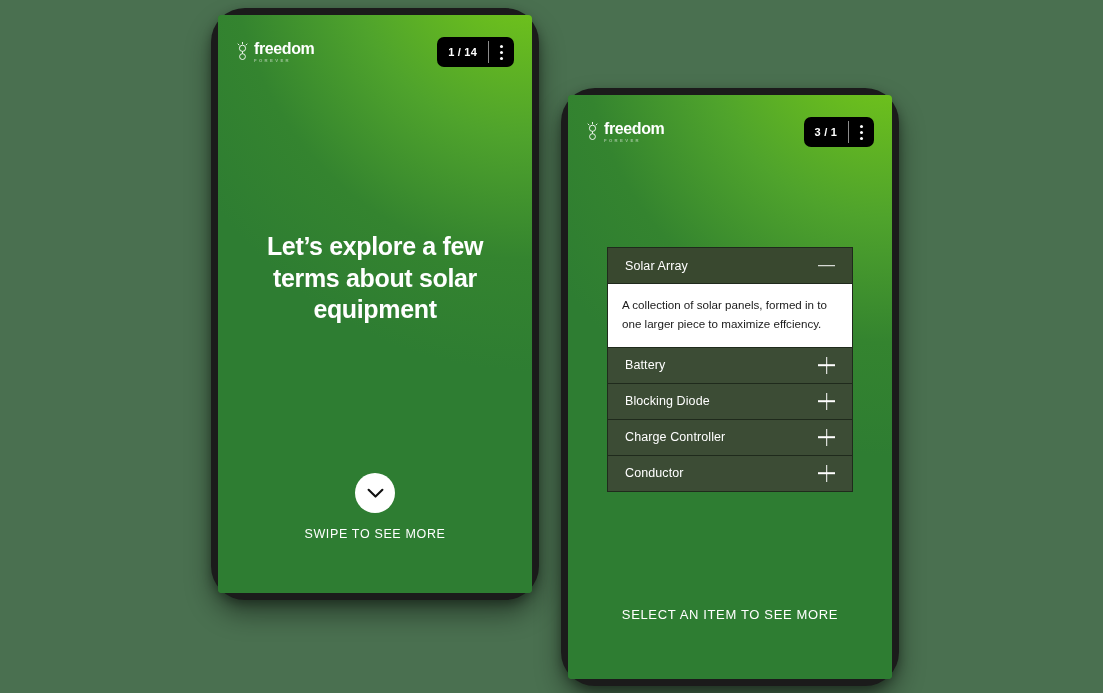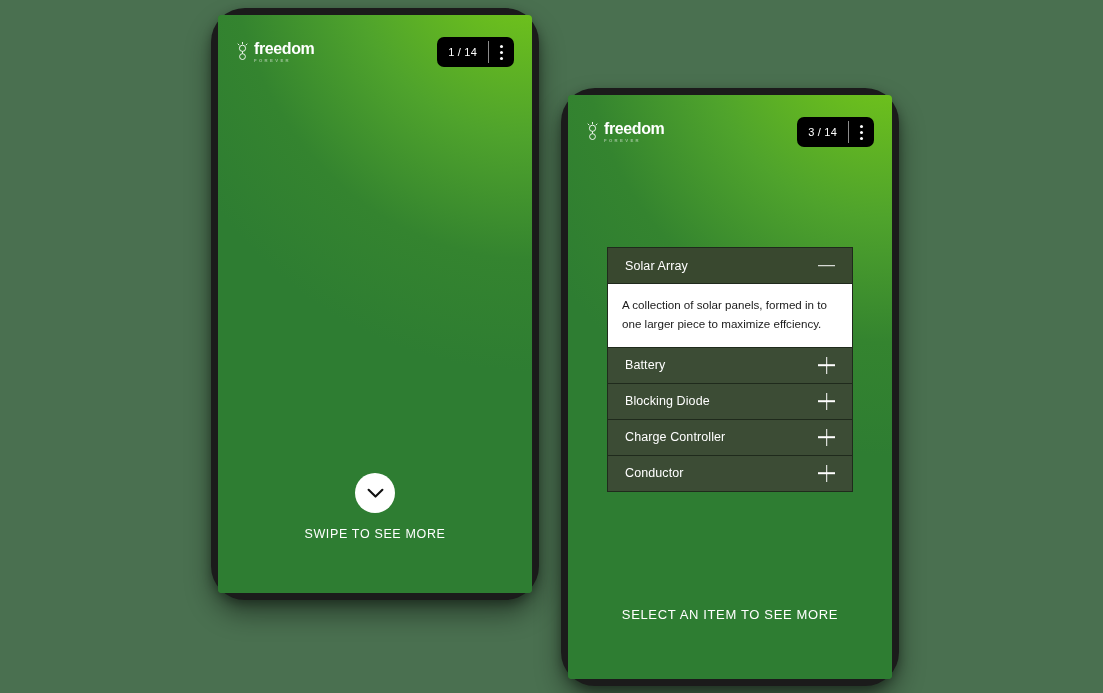--- a/index.html
+++ b/index.html
@@ -96,21 +96,21 @@
     border-radius: 7px;
     height: 30px;
     overflow: hidden;
   }
   .pill-count {
     display: flex;
     align-items: center;
     justify-content: center;
     color: #ffffff;
     font-size: 11px;
-    font-weight: normal;
+    font-weight: bold;
     padding: 10px 11px;
     letter-spacing: 0.2px;
   }
   .pill-divider {
     width: 1px;
     background: rgba(255,255,255,0.55);
     margin: 4px 0;
   }
   .pill-menu {
     display: flex;
@@ -269,20 +269,23 @@
           <div class="pill-count">1 / 14</div>
           <div class="pill-divider"></div>
           <div class="pill-menu">
             <span></span>
             <span></span>
             <span></span>
           </div>
         </div>
       </div>
 
+      <div class="hero">
+        <h1 class="hero-title">Let’s explore a few terms about solar equipment</h1>
+      </div>
 
       <div class="swipe-zone">
         <div class="swipe-circle">
           <svg width="17" height="11" viewBox="0 0 17 11" fill="none">
             <path d="M1.6 1.8 L8.5 8.6 L15.4 1.8" stroke="#111111" stroke-width="2.1" stroke-linecap="round" stroke-linejoin="round"></path>
           </svg>
         </div>
         <div class="swipe-label">SWIPE TO SEE MORE</div>
       </div>
 
@@ -302,21 +305,21 @@
             <circle cx="6.5" cy="14.6" r="2.9" stroke="#ffffff" stroke-width="0.9" fill="none"></circle>
             <path d="M6.5 0.4 L6.5 1.9 M11.0 2.0 L10.0 3.0 M2.0 2.0 L3.0 3.0" stroke="#ffffff" stroke-width="0.9" stroke-linecap="round"></path>
           </svg>
           <span class="brand-words">
             <span class="brand-name">freedom</span>
             <span class="brand-sub">FOREVER</span>
           </span>
         </div>
 
         <div class="pill">
-          <div class="pill-count">3 / 14</div>
+          <div class="pill-count">3 / 1</div>
           <div class="pill-divider"></div>
           <div class="pill-menu">
             <span></span>
             <span></span>
             <span></span>
           </div>
         </div>
       </div>
 
       <div class="accordion">

